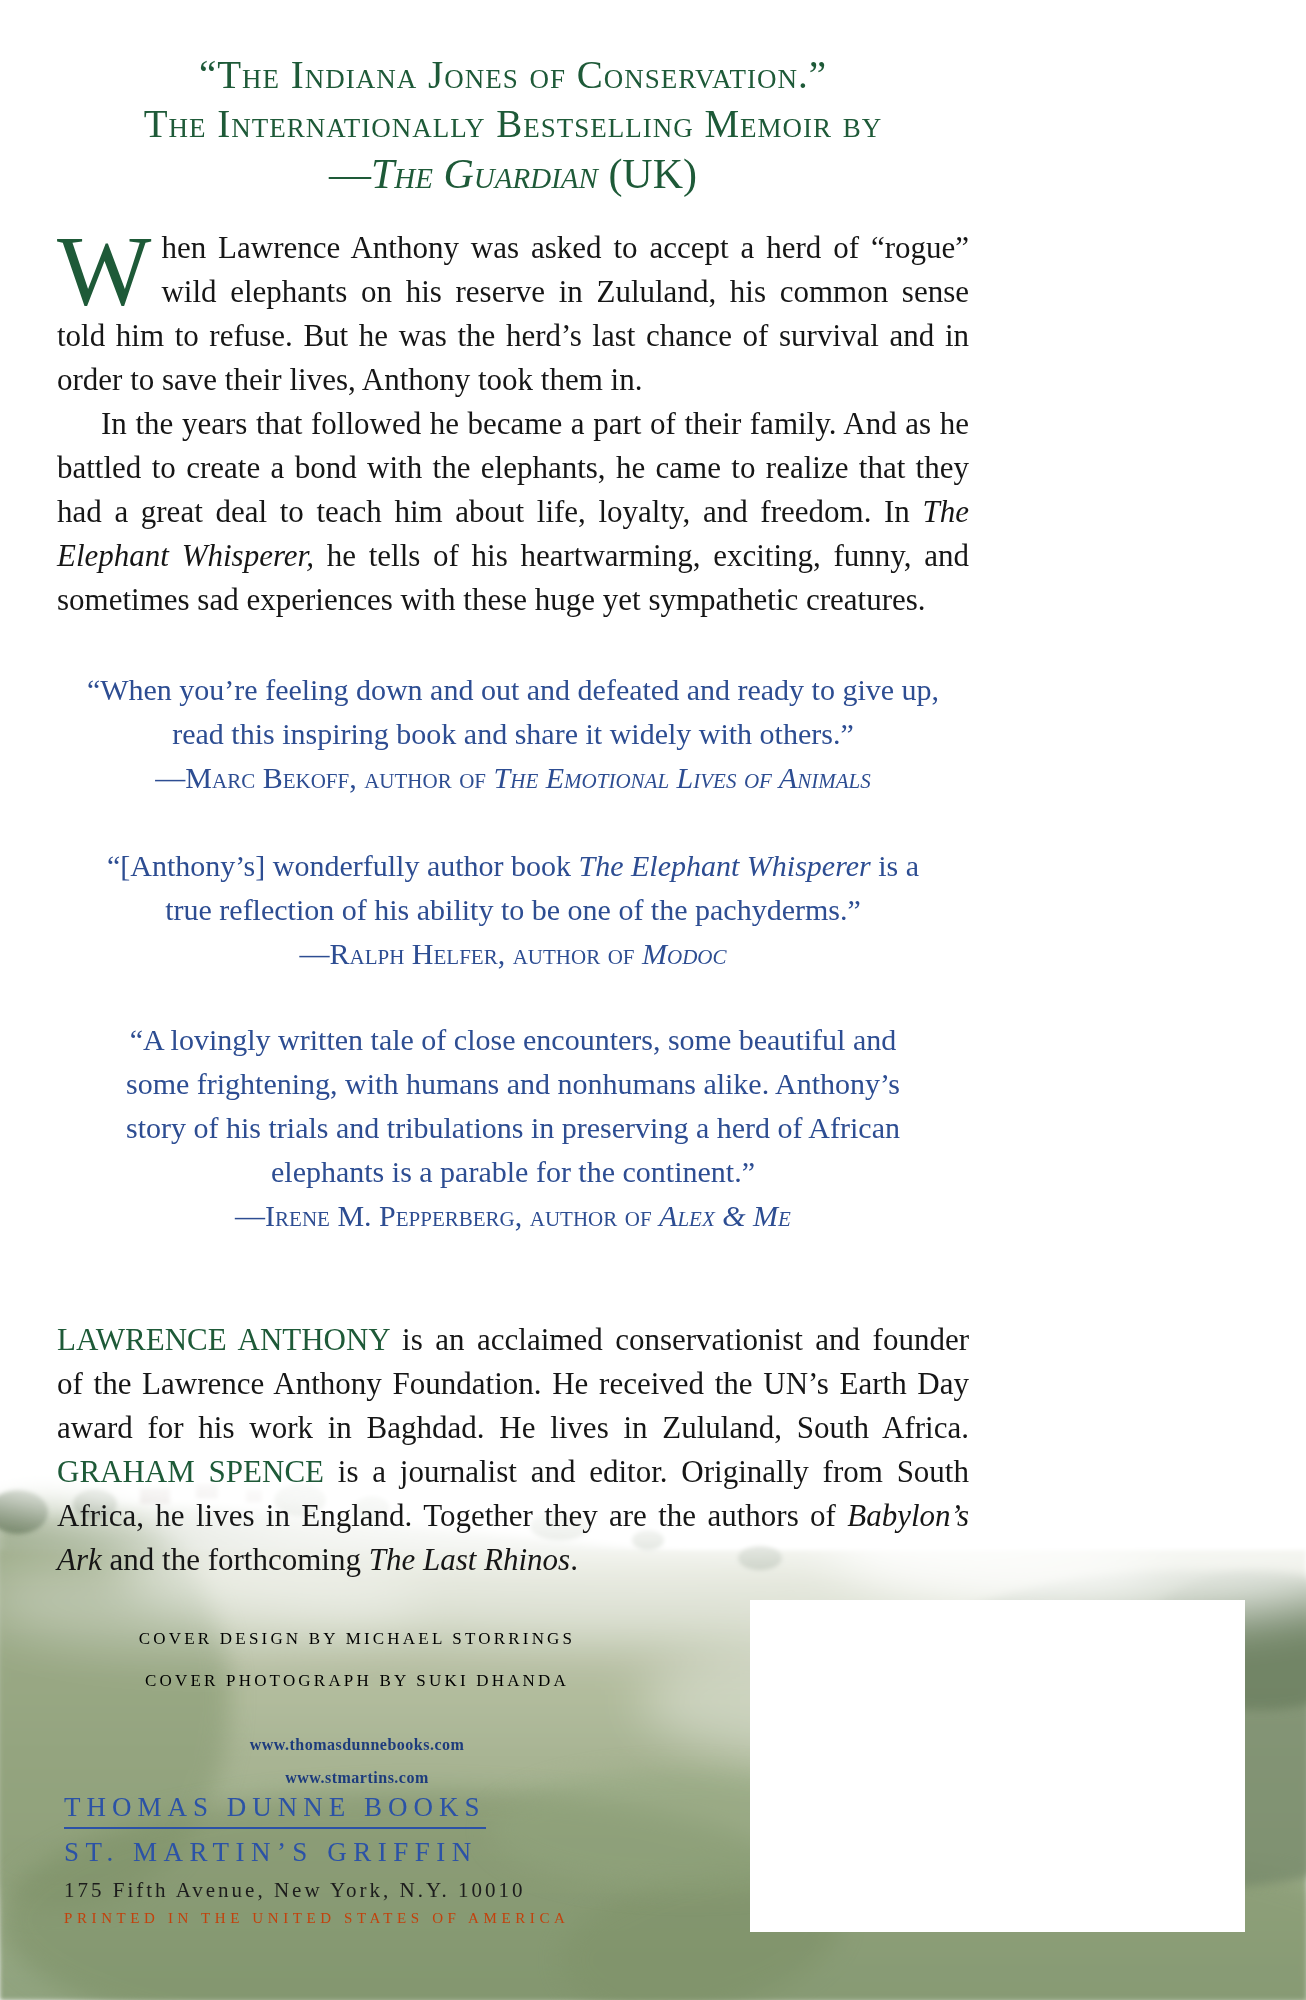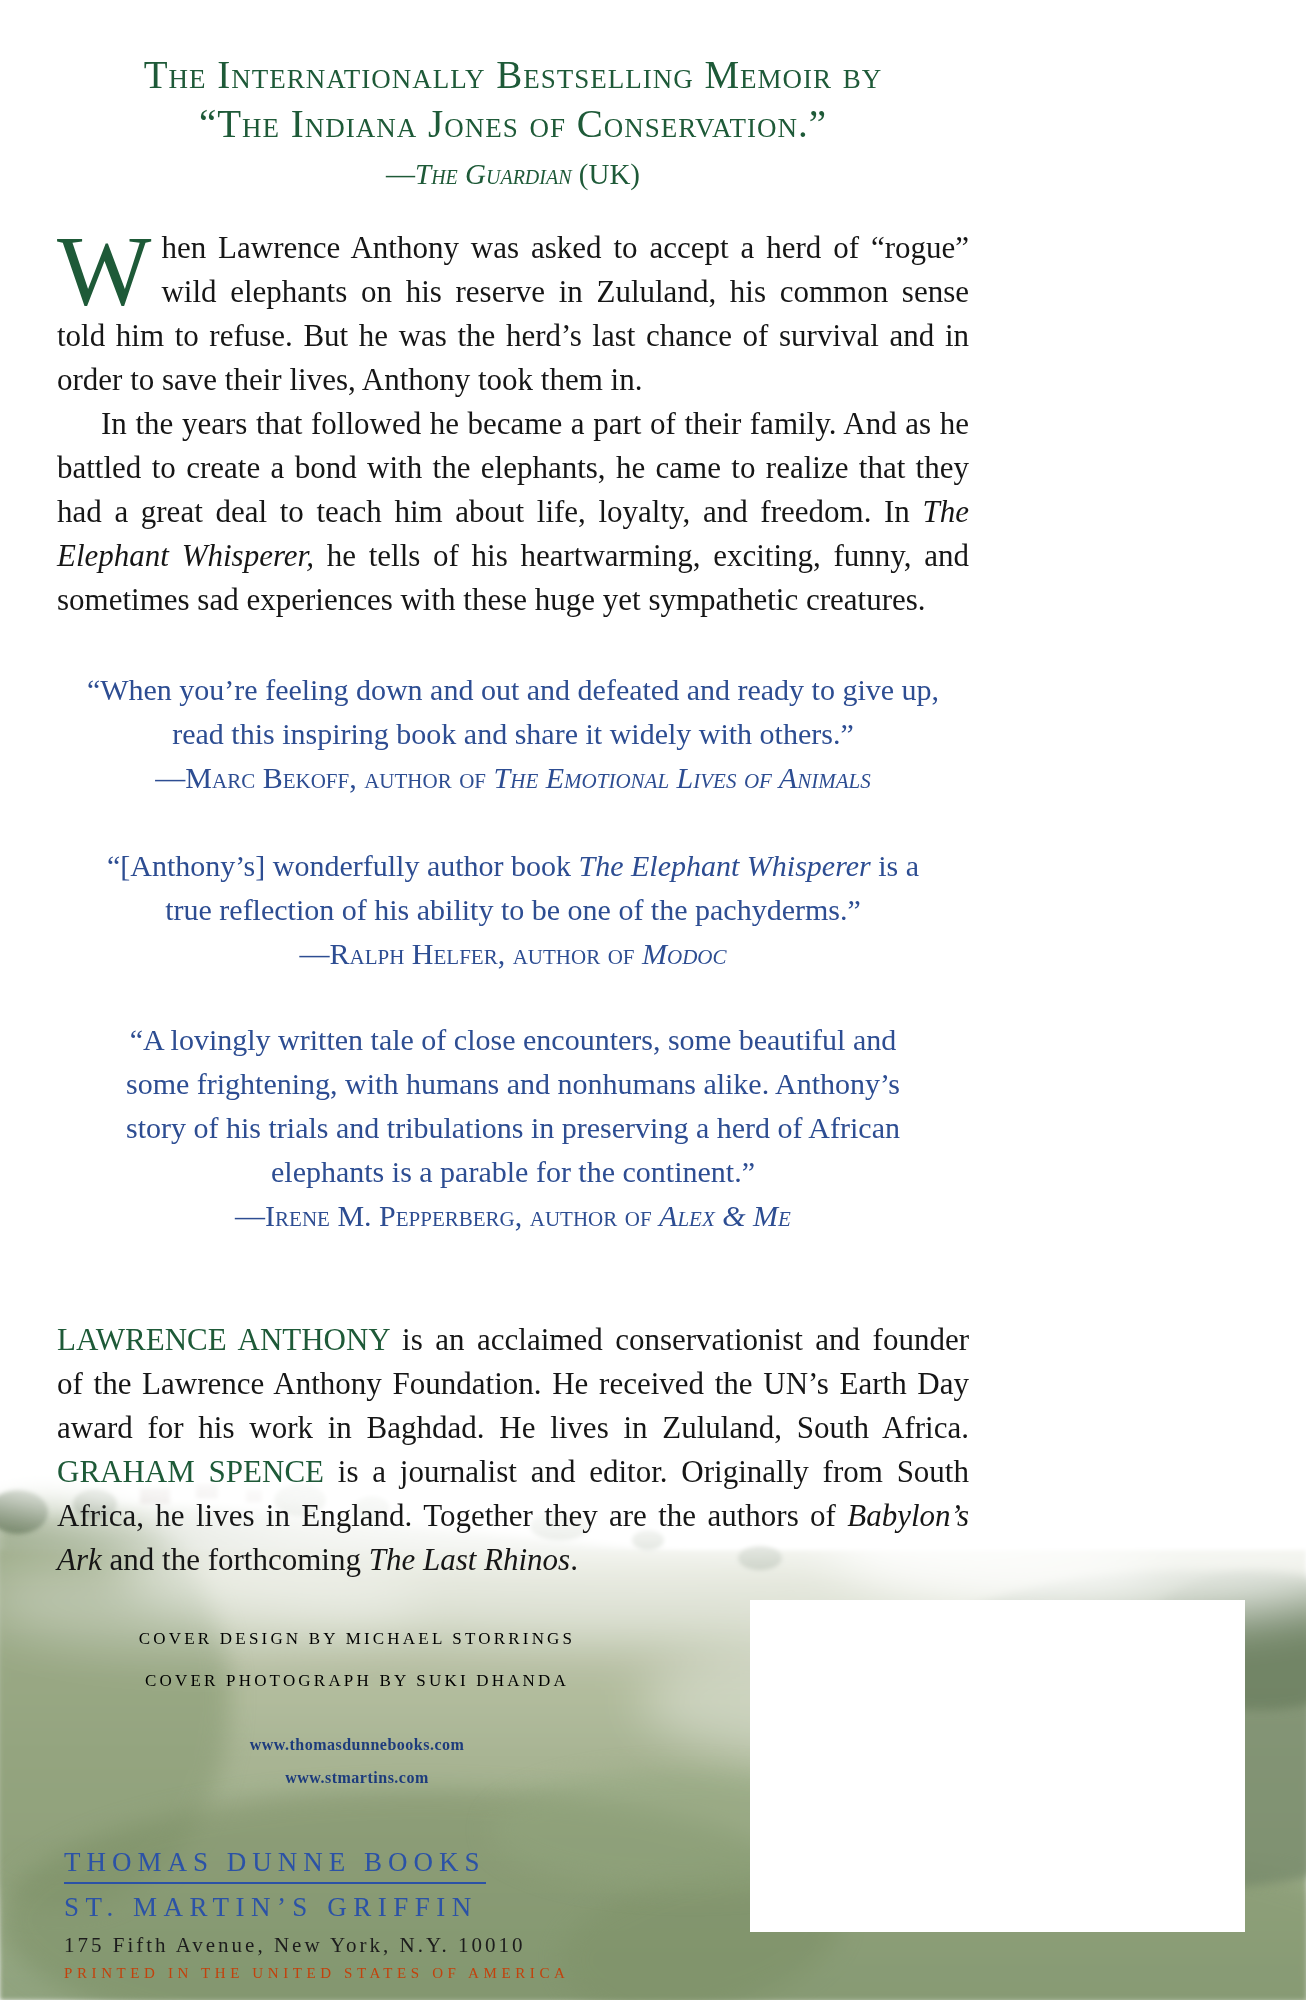--- a/index.html
+++ b/index.html
@@ -6,21 +6,21 @@
   .page {
     position:relative; width:1306px; height:2000px; margin:0 auto;
     background:#ffffff; overflow:hidden;
     font-family:"Liberation Serif", serif; color:#161616;
   }
   .content { position:absolute; left:57px; top:0; width:912px; z-index:2; }
 
   
   .hdr { text-align:center; color:#1e5a38; margin-top:50px; }
   .hdr-line { font-variant:small-caps; font-size:39px; line-height:49px; letter-spacing:1px; }
-  .hdr-attr { font-size:29px; line-height:52px; }
+  .hdr-attr { font-size:42px; line-height:52px; }
   .hdr-attr .src { font-style:italic; font-variant:small-caps; }
   .hdr-attr .dash { font-style:normal; }
 
   
   .synopsis { margin-top:26px; font-size:31px; line-height:44px; text-align:justify; }
   .dropcap {
     float:left; color:#1e5a38; font-size:100px; line-height:78px;
     padding:6px 10px 0 0; font-weight:normal;
   }
   .para2 { text-indent:44px; text-align:justify; }
@@ -49,21 +49,21 @@
 
   
   .bottom-left {
     position:absolute; left:57px; top:1618px; width:600px;
     text-align:center; z-index:2;
   }
   .credit { font-size:17px; letter-spacing:3.2px; color:#000000; line-height:42px; }
   .urls { margin-top:26px; }
   .url { font-size:16px; font-weight:bold; color:#1d3b7c; line-height:33px; letter-spacing:0.5px;text-align:center; }
 
-  .publisher { position:absolute; left:64px; top:1845px; width:422px; text-align:left; z-index:2; }
+  .publisher { position:absolute; left:64px; top:1790px; width:422px; text-align:left; z-index:2; }
   .imprint { color:#2b52a6; font-size:27px; letter-spacing:6px; line-height:34px; white-space:nowrap; }
   .imprint2 { margin-top:6px; letter-spacing:6.5px; }
   .rule { border:none; border-top:2.5px solid #2b52a6; margin:3px 0 0 0; width:422px; }
   .address { margin-top:9px; font-size:21px; letter-spacing:3px; color:#1c1c1c; white-space:nowrap; }
   .printed { margin-top:7px; font-size:15px; letter-spacing:4.6px; color:#c2410c; white-space:nowrap; }
 </style>
 </head>
 <body>
 
 <div class="page">
@@ -130,22 +130,22 @@
       <ellipse cx="900" cy="300" rx="260" ry="70" opacity="0.35" filter="url(#b25)"></ellipse>
       <ellipse cx="200" cy="200" rx="220" ry="50" opacity="0.3" filter="url(#b25)"></ellipse>
     </g>
   </svg>
 
   <div class="barcode-box"></div>
 
   <div class="content">
 
     <div class="hdr">
+      <div class="hdr-line">“The Indiana Jones of Conservation.”</div>
       <div class="hdr-line">The Internationally Bestselling Memoir by</div>
-      <div class="hdr-line">“The Indiana Jones of Conservation.”</div>
       <div class="hdr-attr"><span class="dash">—</span><span class="src">The Guardian</span><span> (UK)</span></div>
     </div>
 
     <div class="synopsis">
       <p style="margin:0;"><span class="dropcap">W</span><span>hen Lawrence Anthony was asked to accept a herd of “rogue” wild elephants on his reserve in Zululand, his common sense told him to refuse. But he was the herd’s last chance of survival and in order to save their lives, Anthony took them in.</span></p>
       <p class="para2" style="margin:0;"><span>In the years that followed he became a part of their family. And as he battled to create a bond with the elephants, he came to realize that they had a great deal to teach him about life, loyalty, and freedom. In </span><span class="btitle">The Elephant Whisperer,</span><span> he tells of his heartwarming, exciting, funny, and sometimes sad experiences with these huge yet sympathetic creatures.</span></p>
     </div>
 
     <div class="quote q1">
       <div>“When you’re feeling down and out and defeated and ready to give up, read this inspiring book and share it widely with others.”</div>

